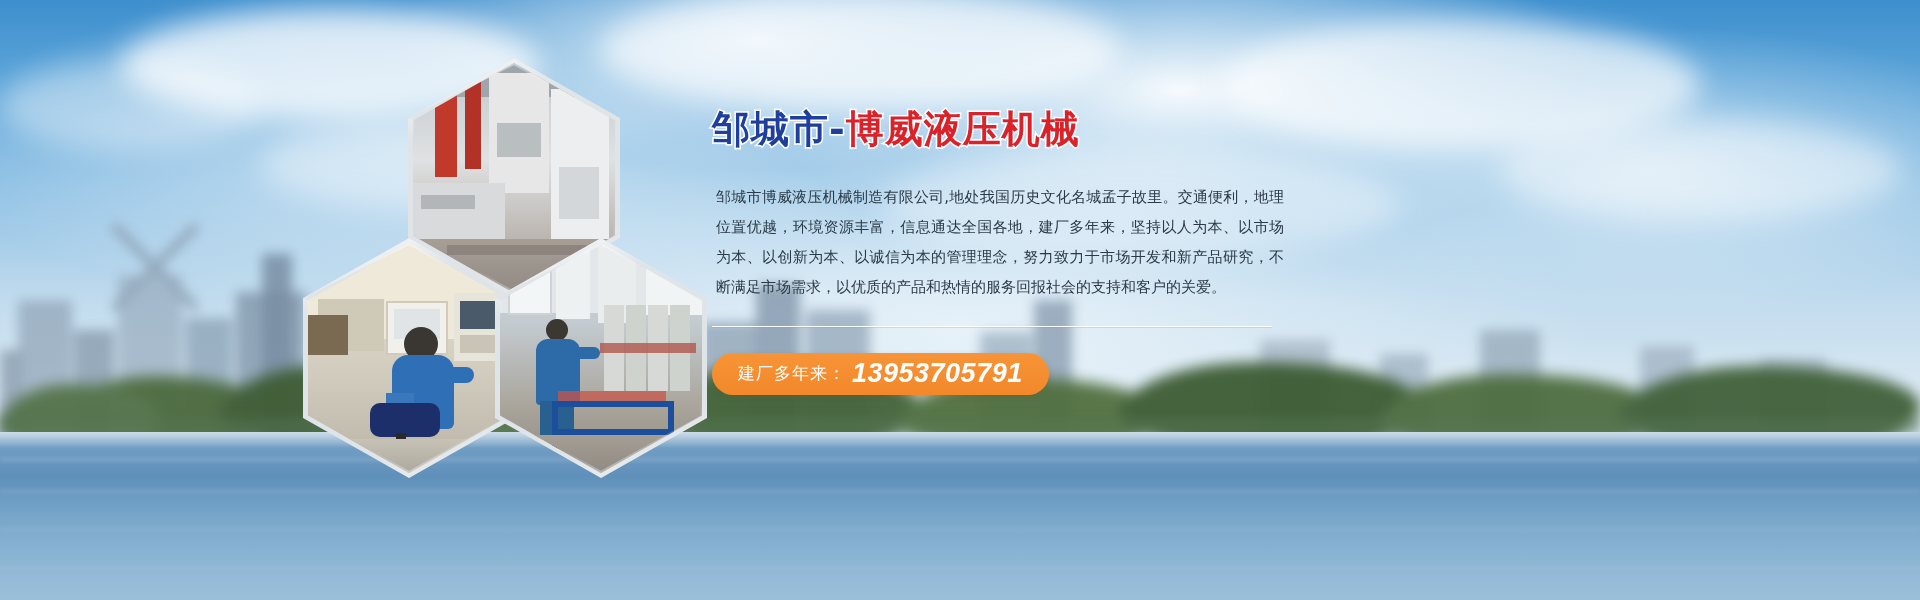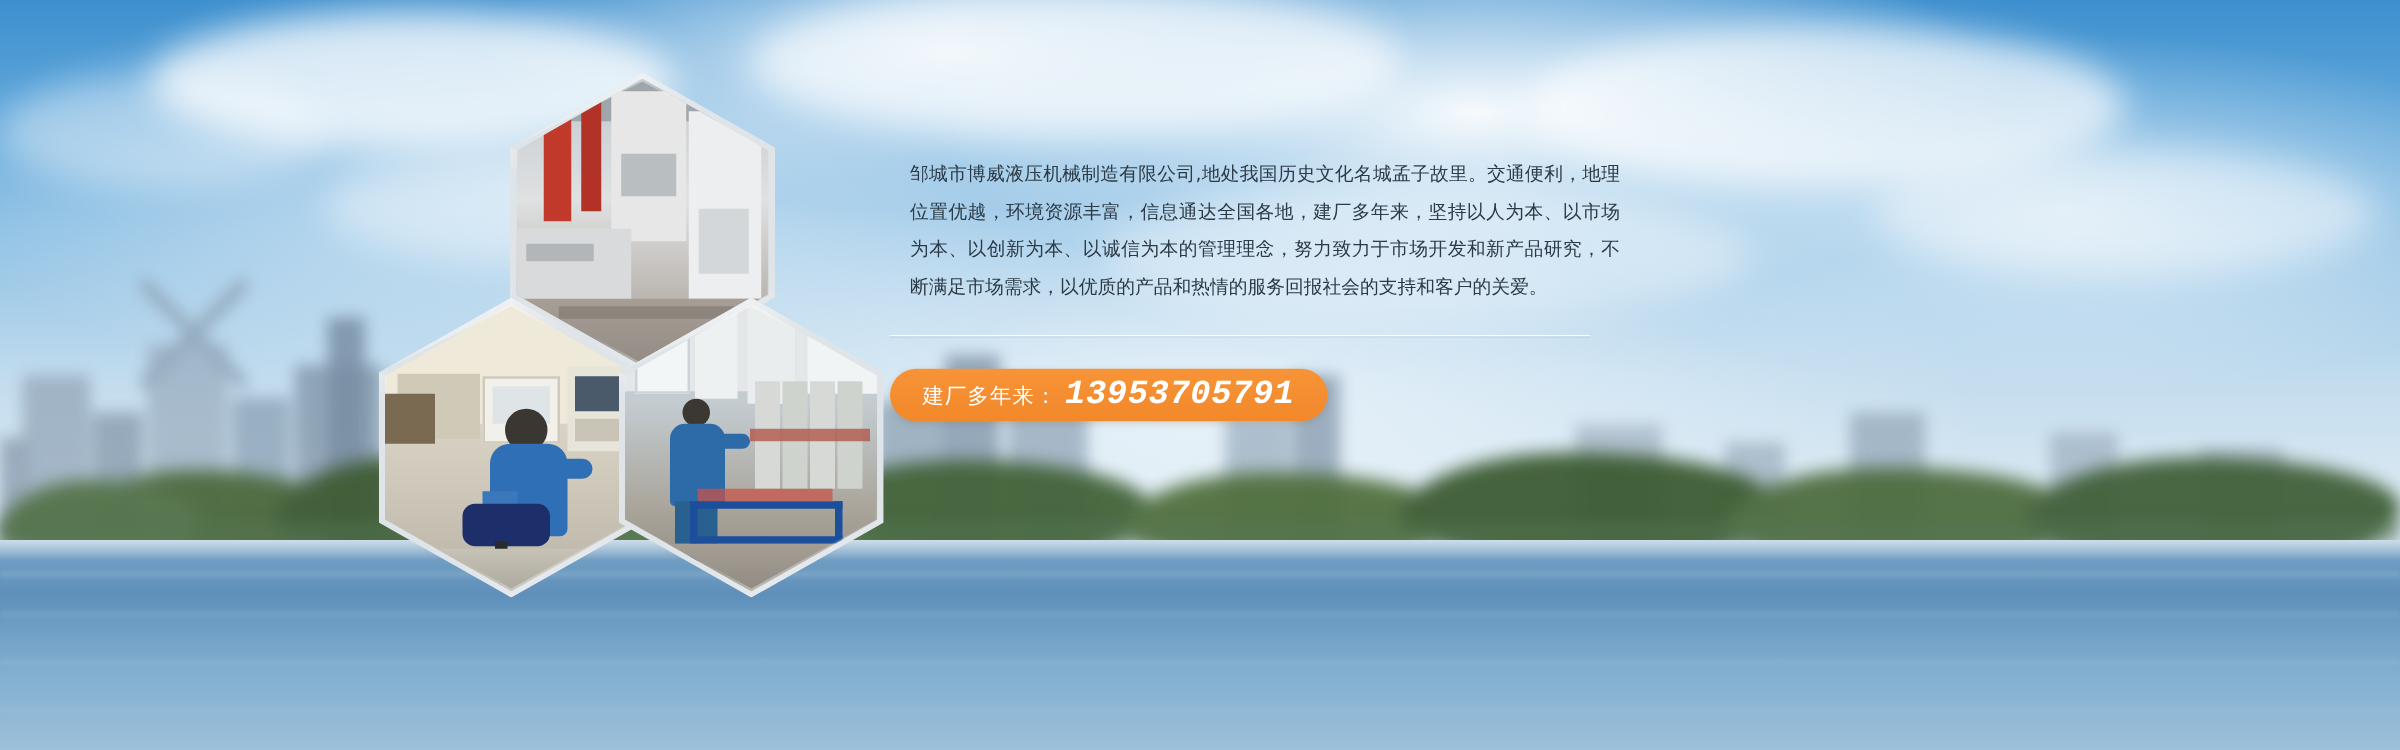--- a/index.html
+++ b/index.html
@@ -107,42 +107,42 @@
     paint-order:stroke fill;
     text-shadow:0 1px 2px rgba(255,255,255,.9);
   }
   .title .t-red{
     color:#d9222a;
     -webkit-text-stroke:3px #ffffff;
     paint-order:stroke fill;
     text-shadow:0 1px 2px rgba(255,255,255,.9);
   }
   .desc{
-    font-size:15px;line-height:30px;color:#2b3a46;margin:16px;
+    font-size:15px;line-height:30px;color:#2b3a46;margin:4px;
     text-align:justify;width:568px;
     font-family:"DejaVu Sans","Liberation Sans",sans-serif;
   }
   .divider{
     margin-top:24px;width:560px;height:1px;background:rgba(255,255,255,.95);
     box-shadow:0 1px 0 rgba(120,150,170,.25);
   }
   .hotline{
     margin-top:26px;display:inline-flex;align-items:center;
     height:42px;padding:0 26px;border-radius:21px;
     background:linear-gradient(180deg,#f79437 0%,#f2882a 100%);
     box-shadow:0 2px 6px rgba(120,70,20,.18);
   }
   .hot-label{
     color:#ffffff;font-size:17px;letter-spacing:1px;
     font-family:"DejaVu Sans","Liberation Sans",sans-serif;
   }
   .hot-num{
     color:#ffffff;font-size:27px;font-weight:700;font-style:italic;
     margin-left:6px;letter-spacing:.5px;
-    font-family:Liberation Mono, monospace;
+    font-family:Liberation Sans, sans-serif;
   }
 </style>
 </head>
 <body>
 
 <div class="banner">
 
   <div class="sky">
     <div class="cloud c1"></div>
     <div class="cloud c2"></div>
@@ -272,20 +272,23 @@
         <div class="pbox" style="left:160px;top:210px;width:12px;height:12px;border-radius:50%;background:#2b2b2b;"></div>
         <div class="pbox" style="left:0px;top:192px;right:0;height:48px;background:linear-gradient(180deg,#a49e95,#8b857d);"></div>
       </div>
       <div class="frame" style="background:linear-gradient(160deg,rgba(255,255,255,.95) 0%,rgba(255,255,255,0) 26%,rgba(255,255,255,0) 74%,rgba(236,240,243,.9) 100%);pointer-events:none;
           clip-path:polygon(50% 0%,100% 25%,100% 75%,50% 100%,0% 75%,0% 25%, 3% 26%, 3% 74%, 50% 97%, 97% 74%, 97% 26%, 50% 3%, 0% 25%);"></div>
     </div>
   </div>
 
   <div class="content">
 
+    <h1 class="title">
+      <span class="t-blue">邹城市-</span><span class="t-red">博威液压机械</span>
+    </h1>
 
     <p class="desc">邹城市博威液压机械制造有限公司,地处我国历史文化名城孟子故里。交通便利，地理位置优越，环境资源丰富，信息通达全国各地，建厂多年来，坚持以人为本、以市场为本、以创新为本、以诚信为本的管理理念，努力致力于市场开发和新产品研究，不断满足市场需求，以优质的产品和热情的服务回报社会的支持和客户的关爱。</p>
 
     <div class="divider"></div>
 
     <div class="hotline">
       <span class="hot-label">建厂多年来：</span>
       <span class="hot-num">13953705791</span>
     </div>
   </div>

